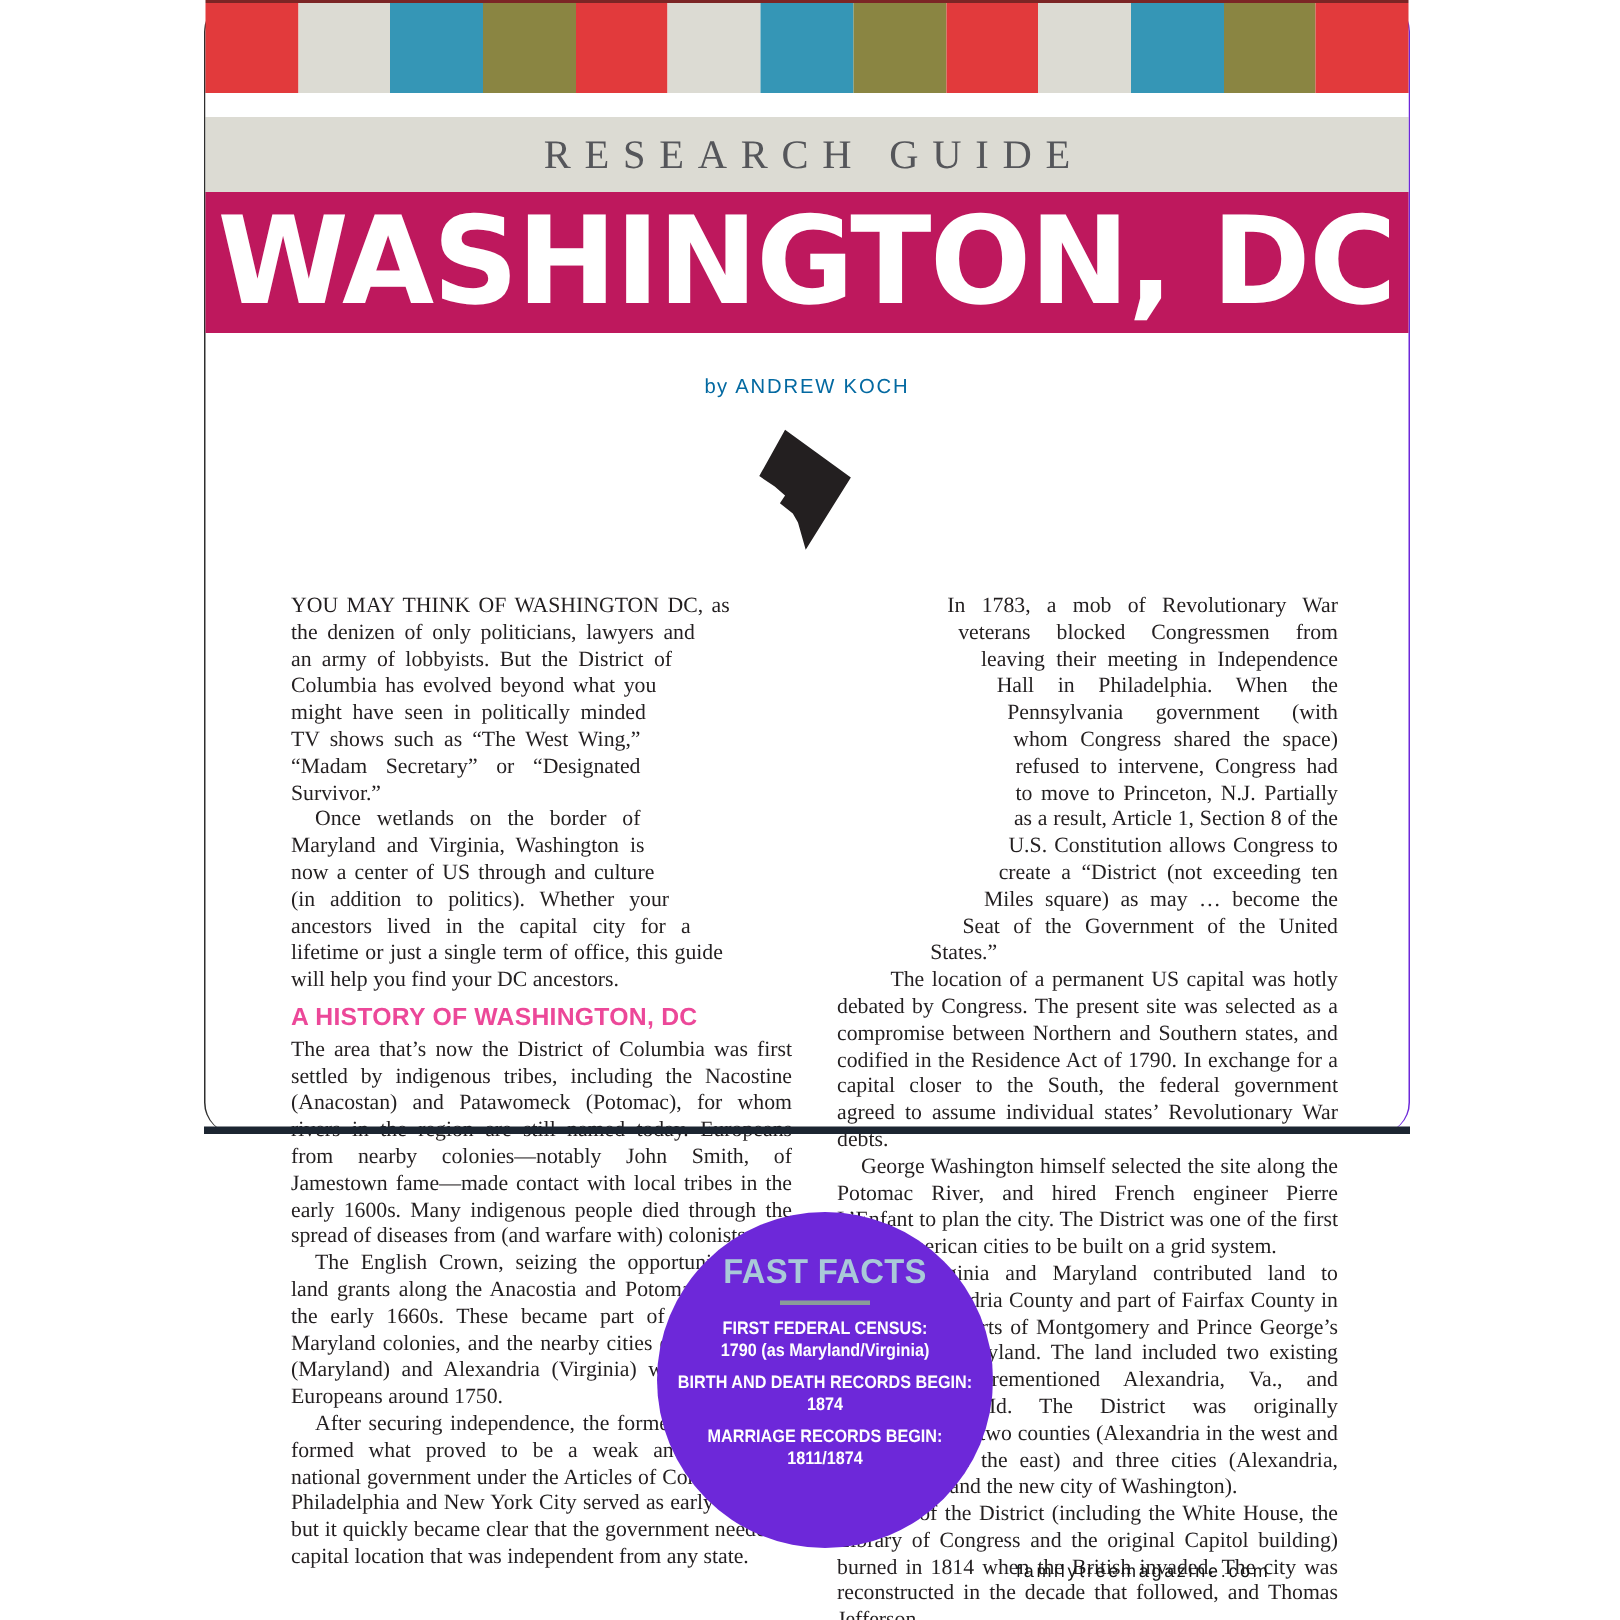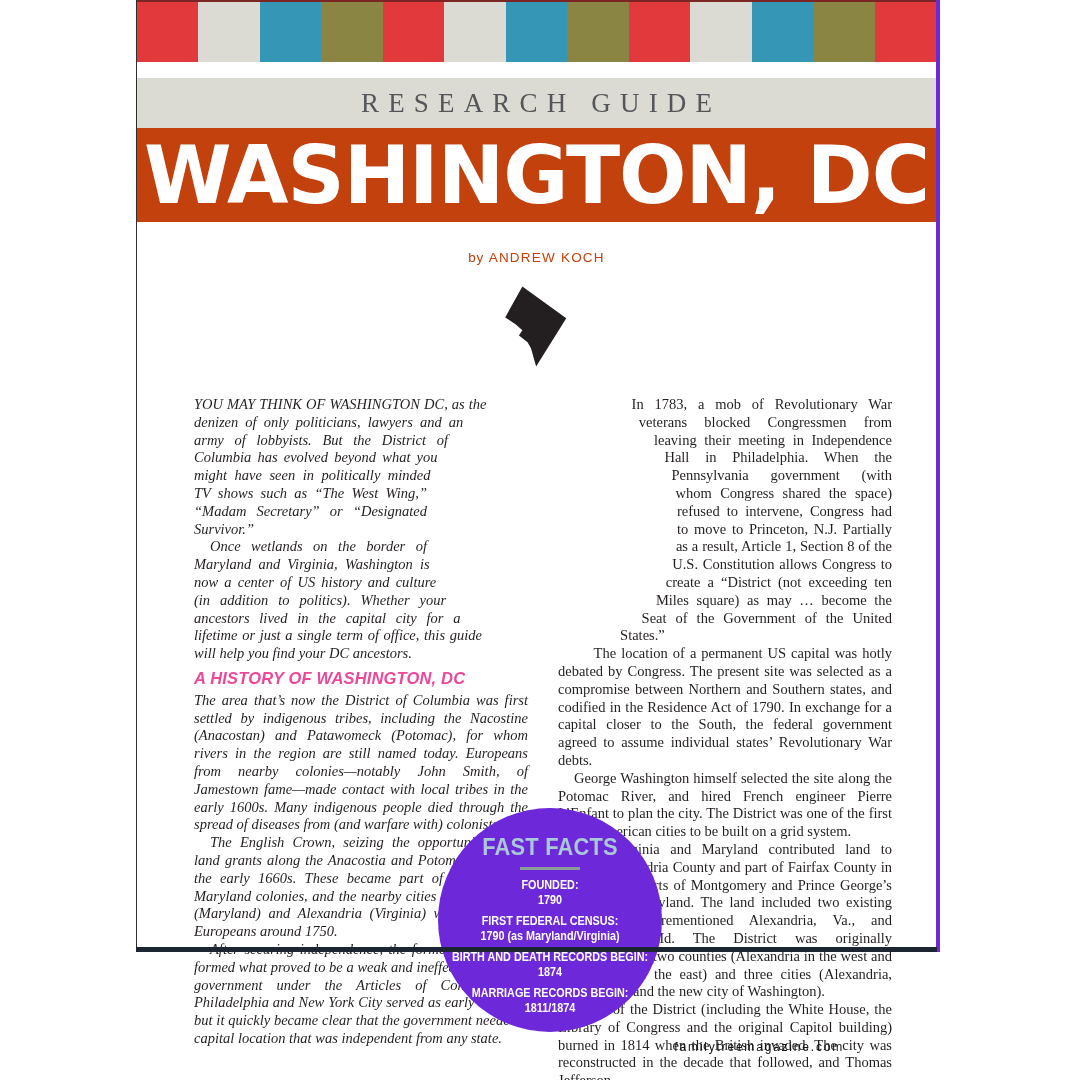--- a/index.html
+++ b/index.html
@@ -1,50 +1,51 @@
 <!DOCTYPE html>
 <html><head>
 <meta charset="utf-8">
 <style>
   html,body{margin:0;padding:0;}
   body{
     width:1080px;height:1080px;background:#ffffff;position:relative;
     font-family:"Liberation Sans",sans-serif;overflow:hidden;
   }
   .page{
-    position:absolute;left:136px;top:0;width:804px;height:952px;
-    background:#fff;border-left:1px solid #2e2e2e;border-right:4px solid #6d28d9;
+    position:absolute;left:136px;top:0;width:804px;height:756px;
+    background:#fff;border-left:1px solid #2e2e2e;border-right:1px solid #6d28d9;
     box-sizing:border-box;
+    border-radius:21px;
   }
   
   .stripes{display:flex;height:62px;border-top:2px solid #7c2525;box-sizing:border-box;}
   .stripe{flex:1;}
   .gap-white{height:16px;background:#fff;}
   
   .kicker-band{height:50px;background:#dcdbd3;display:flex;align-items:center;justify-content:center;}
   .kicker{
     font-family:"Liberation Serif",serif;font-size:27px;color:#55565a;
     letter-spacing:0.34em;padding-left:0.34em;white-space:nowrap;
   }
   
-  .title-band{height:94px;background:#c2410c;display:flex;align-items:center;justify-content:center;overflow:hidden;}
+  .title-band{height:94px;background:#be185d;display:flex;align-items:center;justify-content:center;overflow:hidden;}
   .main-title{
     font-family:"DejaVu Sans",sans-serif;font-weight:bold;font-size:81px;
     color:#fff;white-space:nowrap;letter-spacing:-1px;transform:scaleX(0.98);
   }
-  .byline{margin-top:28px;text-align:center;font-size:13.5px;color:#c2410c;letter-spacing:0.06em;}
+  .byline{margin-top:28px;text-align:center;font-size:13.5px;color:#0369a1;letter-spacing:0.06em;}
   .byline .name{letter-spacing:0.09em;}
   .dc-shape-wrap{margin-top:14px;text-align:center;height:96px;}
   
   .col{
     position:absolute;top:396px;width:334px;
     font-family:"Liberation Serif",serif;font-size:14.5px;line-height:17.8px;
     text-align:justify;color:#231f20;
   }
-  .col-left{left:57px;font-style:italic;}
+  .col-left{left:57px;}
   .col-right{left:421px;}
   .col p{margin:0;}
   .group p + p{text-indent:16px;}
   .col-right p{text-indent:16px;}
   .history-heading{
     font-family:"Liberation Sans",sans-serif;font-weight:bold;font-size:16.5px;
     color:#ec4899;margin:7px 0 4px 0;text-align:left;letter-spacing:0.01em;
   }
   
   .circle-wrap-left{
@@ -133,21 +134,21 @@
       <polygon points="33,4 84,41 49,97 43,76 39,69 29,61 33,55 25,48 13,40" fill="#231f20"></polygon>
     </svg>
   </div>
 
   <div class="col col-left">
     <div class="circle-wrap-left"></div>
     <div class="group">
 
         <p>YOU MAY THINK OF WASHINGTON DC, as the denizen of only politicians, lawyers and an army of lobbyists. But the District of Columbia has evolved beyond what you might have seen in politically minded TV shows such as “The West Wing,” “Madam Secretary” or “Designated Survivor.”</p>
 
-        <p>Once wetlands on the border of Maryland and Virginia, Washington is now a center of US history and culture (in addition to politics). Whether your ancestors lived in the capital city for a lifetime or just a single term of office, this guide will help you find your DC ancestors.</p>
+        <p>Once wetlands on the border of Maryland and Virginia, Washington is now a center of US through and culture (in addition to politics). Whether your ancestors lived in the capital city for a lifetime or just a single term of office, this guide will help you find your DC ancestors.</p>
 
     </div>
     <h3 class="history-heading">A HISTORY OF WASHINGTON, DC</h3>
     <div class="group">
 
         <p>The area that’s now the District of Columbia was first settled by indigenous tribes, including the Nacostine (Anacostan) and Patawomeck (Potomac), for whom rivers in the region are still named today. Europeans from nearby colonies—notably John Smith, of Jamestown fame—made contact with local tribes in the early 1600s. Many indigenous people died through the spread of diseases from (and warfare with) colonists.</p>
 
         <p>The English Crown, seizing the opportunity, made land grants along the Anacostia and Potomac Rivers in the early 1660s. These became part of Virginia and Maryland colonies, and the nearby cities of Georgetown (Maryland) and Alexandria (Virginia) were settled by Europeans around 1750.</p>
 
         <p>After securing independence, the former US colonies formed what proved to be a weak and ineffective national government under the Articles of Confederation. Philadelphia and New York City served as early capitals, but it quickly became clear that the government needed a capital location that was independent from any state.</p>
@@ -169,24 +170,20 @@
 
         <p>Much of the District (including the White House, the Library of Congress and the original Capitol building) burned in 1814 when the British invaded. The city was reconstructed in the decade that followed, and Thomas Jefferson</p>
 
     </div>
   </div>
 
   <div class="fast-facts">
     <div class="ff-title">FAST FACTS</div>
     <div class="ff-divider"></div>
 
-      <div class="ff-item">
-        <div class="ff-label">FOUNDED:</div>
-        <div class="ff-value">1790</div>
-      </div>
 
       <div class="ff-item">
         <div class="ff-label">FIRST FEDERAL CENSUS:</div>
         <div class="ff-value">1790 (as Maryland/Virginia)</div>
       </div>
 
       <div class="ff-item">
         <div class="ff-label">BIRTH AND DEATH RECORDS BEGIN:</div>
         <div class="ff-value">1874</div>
       </div>

